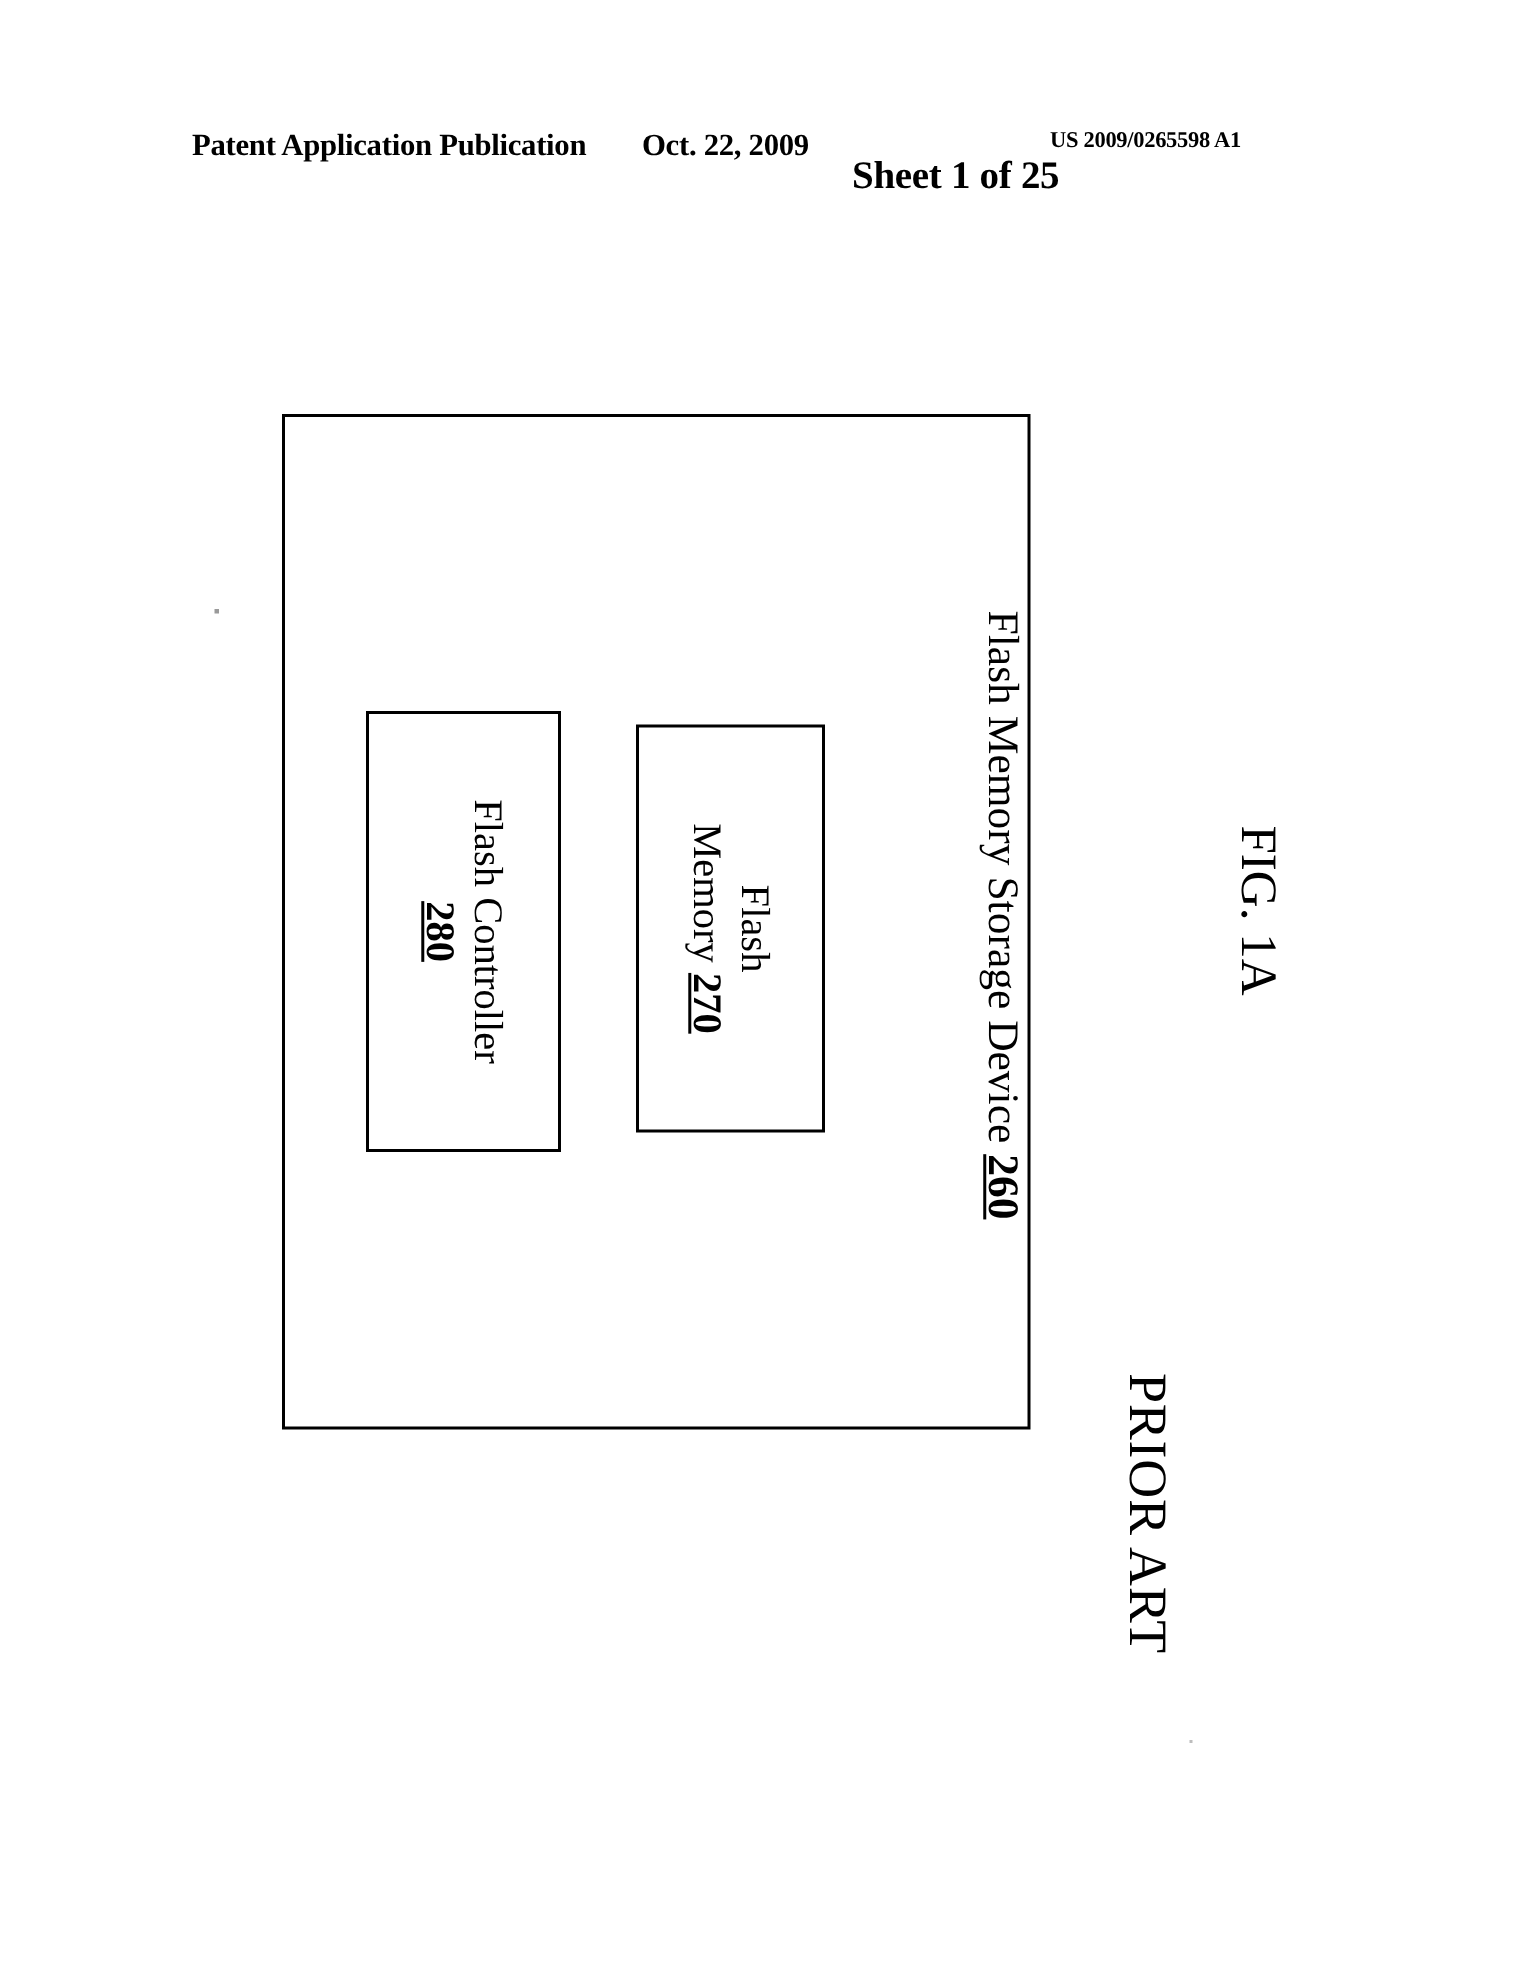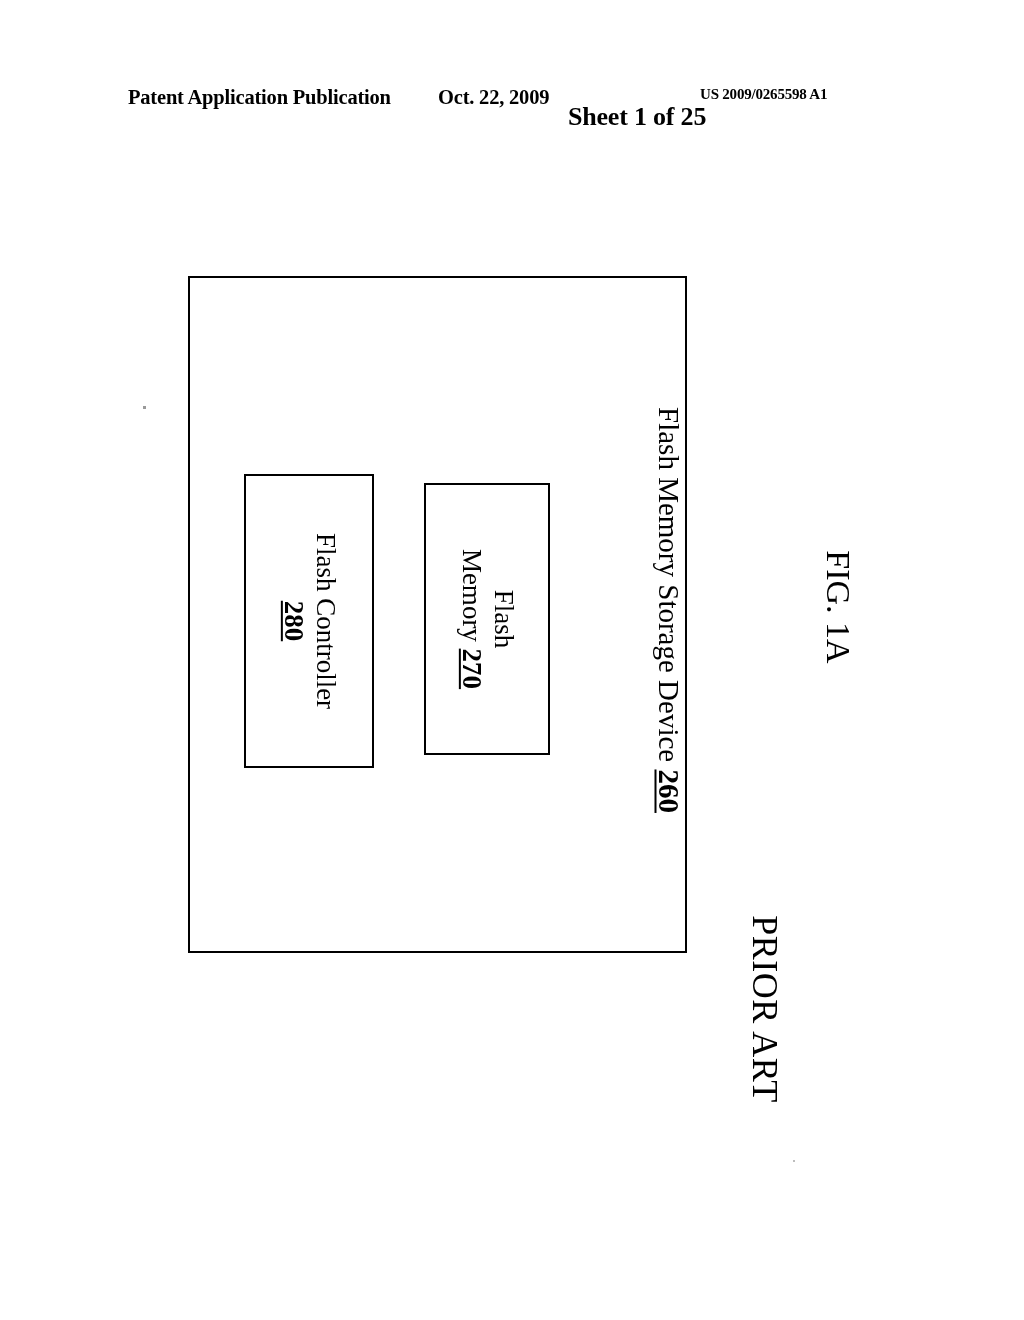--- a/index.html
+++ b/index.html
@@ -40,21 +40,20 @@
     white-space: nowrap;
   }
   .hdr-date {
     position: absolute;
     left: 428px;
     top: 0;
     font-size: 20.5px;
     font-weight: bold;
     letter-spacing: -0.2px;
     white-space: nowrap;
-    margin-left: 10px;
   }
   .hdr-sheet {
     position: absolute;
     left: 568px;
     top: 16px;
     font-size: 26px;
     font-weight: bold;
     letter-spacing: -0.2px;
     white-space: nowrap;
   }

